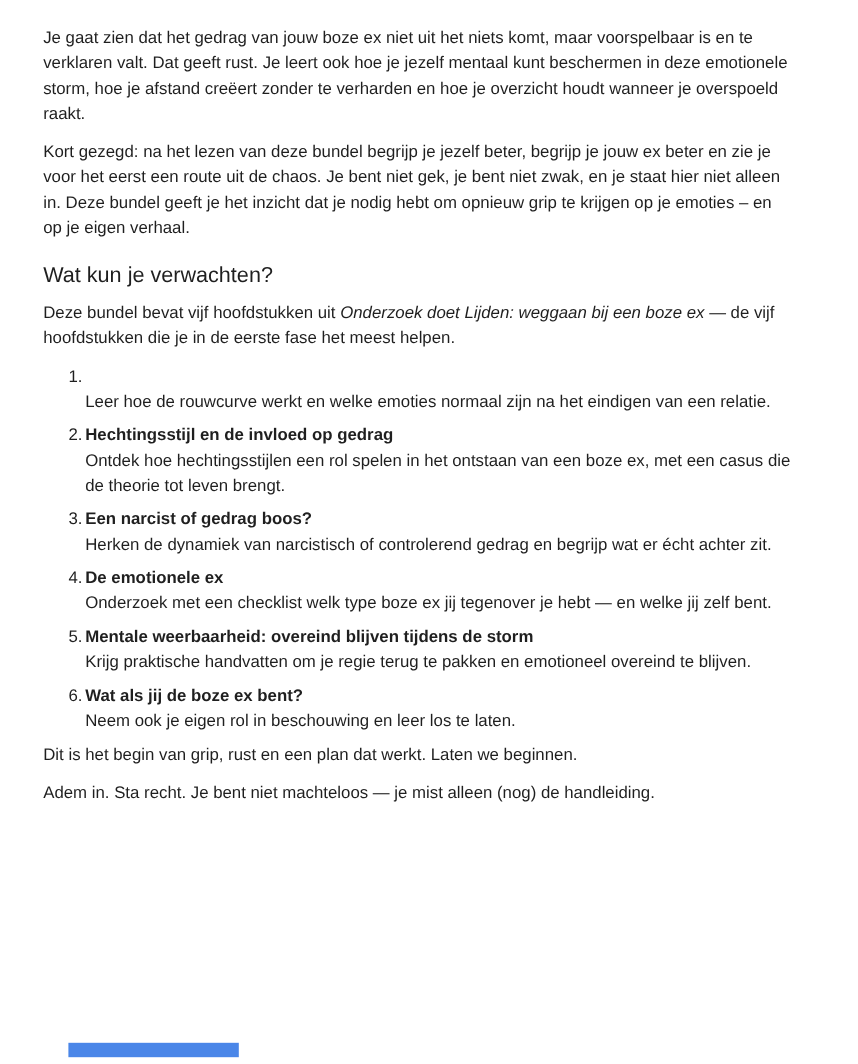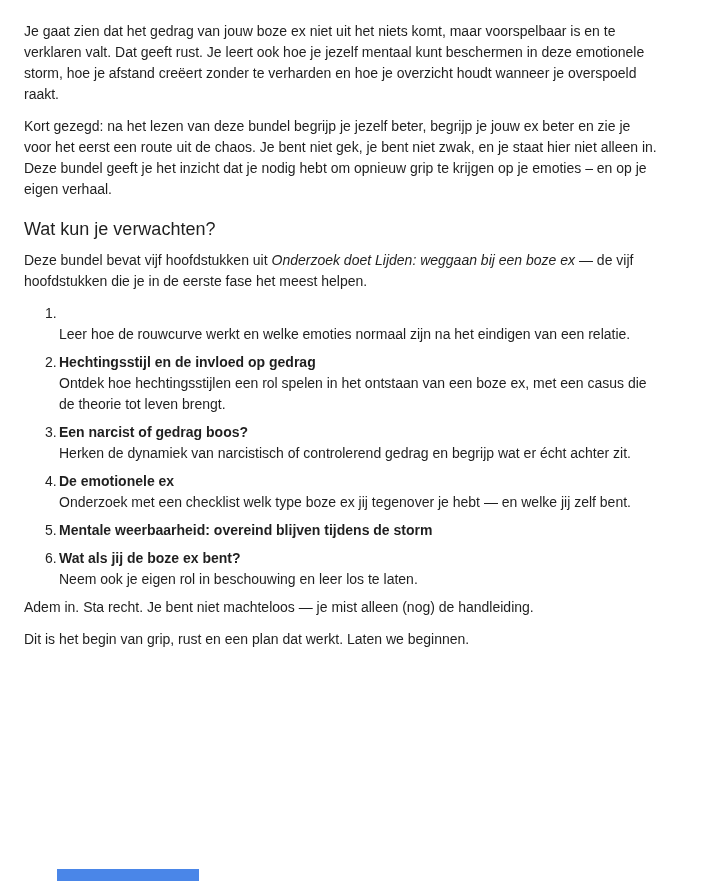--- a/index.html
+++ b/index.html
@@ -8,21 +8,21 @@
     height: 887px;
     background: #ffffff;
     position: relative;
     font-family: "Liberation Sans", sans-serif;
     color: #1f1f1f;
     overflow: hidden;
   }
   .doc {
     box-sizing: border-box;
     width: 715px;
-    padding: 21px 55px 0 24px;
+    padding: 21px 55px 0 36px;
     font-size: 14px;
     line-height: 21px;
   }
   .para { margin: 0 0 11px 0; }
   .section-heading {
     font-size: 18px;
     font-weight: normal;
     margin: 19px 0 10px 0;
     line-height: 21px;
   }
@@ -91,31 +91,32 @@
       <span class="li-num">4.</span>
       <span class="li-body">
         <span class="li-title">De emotionele ex</span><br>
         <span>Onderzoek met een checklist welk type boze ex jij tegenover je hebt — en welke jij zelf bent.</span>
       </span>
     </li>
     <li class="chapter-item">
       <span class="li-num">5.</span>
       <span class="li-body">
         <span class="li-title">Mentale weerbaarheid: overeind blijven tijdens de storm</span><br>
+        <span>Krijg praktische handvatten om je regie terug te pakken en emotioneel overeind te blijven.</span>
       </span>
     </li>
     <li class="chapter-item">
       <span class="li-num">6.</span>
       <span class="li-body">
         <span class="li-title">Wat als jij de boze ex bent?</span><br>
         <span>Neem ook je eigen rol in beschouwing en leer los te laten.</span>
       </span>
     </li>
   </ol>
 
 
+  <p class="para">Dit is het begin van grip, rust en een plan dat werkt. Laten we beginnen.</p>
+
   <p class="para">Adem in. Sta recht. Je bent niet machteloos — je mist alleen (nog) de handleiding.</p>
-
-  <p class="para">Dit is het begin van grip, rust en een plan dat werkt. Laten we beginnen.</p>
 
 </div>
 
 <div class="blue-fragment" style="background: rgb(74, 134, 232);"></div>
 
 </body></html>

